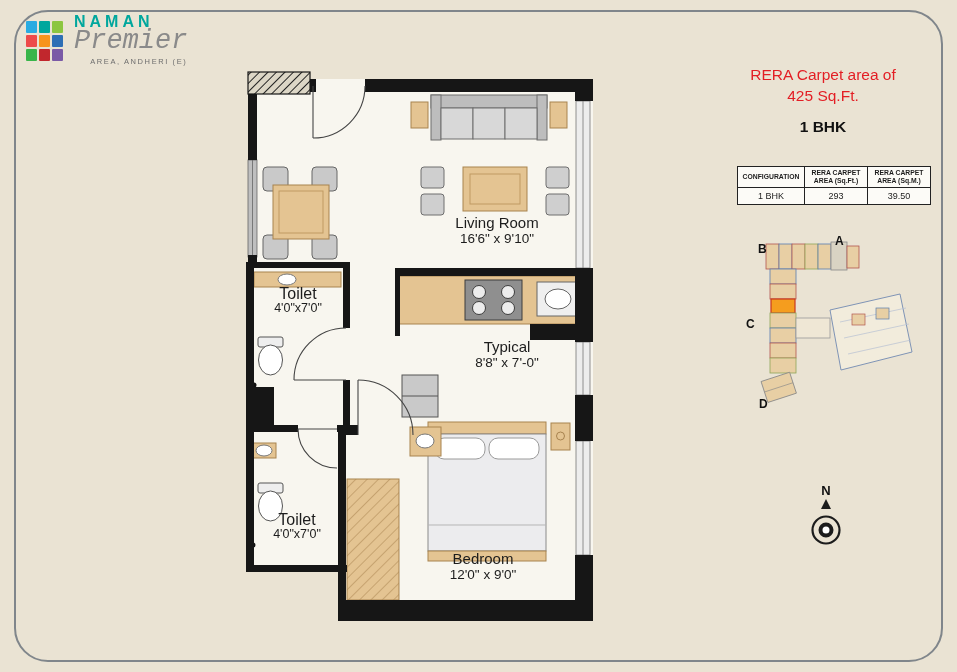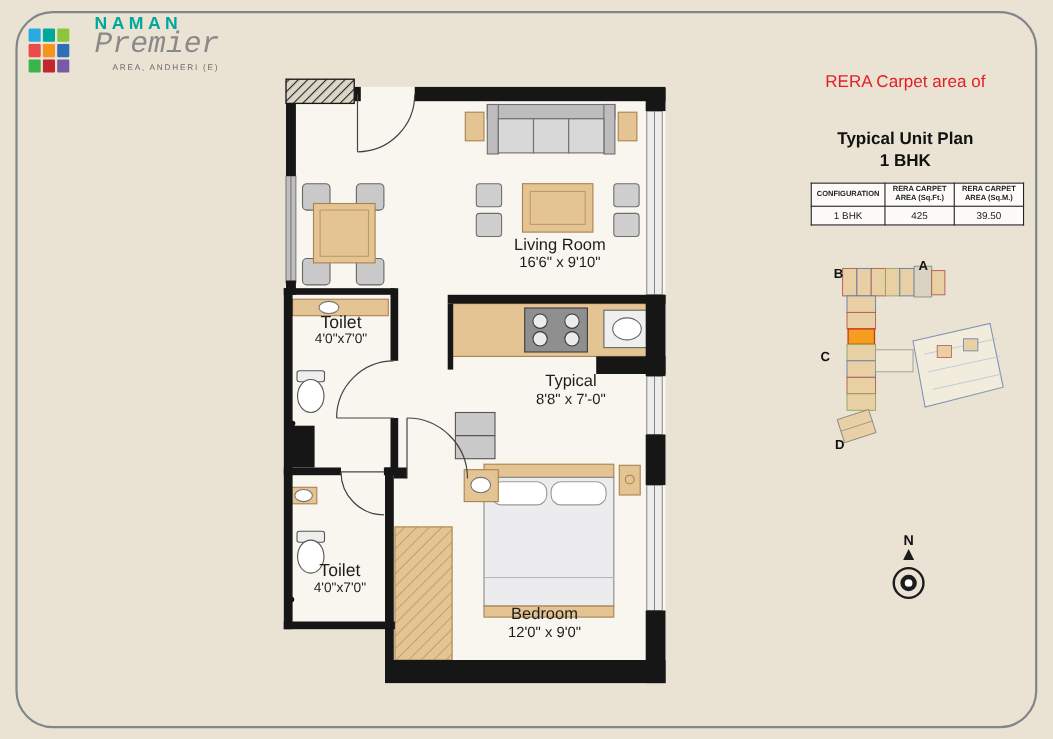--- a/index.html
+++ b/index.html
@@ -7,42 +7,42 @@
     width:957px;height:672px;position:relative;overflow:hidden;
     background:#EAE3D3;
     font-family:"Liberation Sans", sans-serif;
     color:#1c1c1c;
   }
   .frame{
     position:absolute;left:14px;top:10px;right:14px;bottom:10px;
     border:2px solid #80868b;border-radius:34px;pointer-events:none;
   }
   
-  .logo{position:absolute;left:26px;top:13px;display:flex;gap:20px;align-items:flex-end;z-index:5}
+  .logo{position:absolute;left:26px;top:13px;display:flex;gap:8px;align-items:center;z-index:5}
   .logo-grid{width:40px;display:flex;flex-wrap:wrap;gap:2px;padding-top:3px}
   .logo-grid span{width:11px;height:12px;border-radius:1px;display:block}
   .logo-name{color:#00A79D;font-weight:bold;font-size:16px;letter-spacing:4px}
   .logo-brand{font-family:Liberation Mono, monospace;font-style:italic;color:#8a8a8a;font-size:27px;line-height:26px;margin-top:-3px}
   .logo-loc{font-size:7.5px;color:#6e6e6e;letter-spacing:1.6px;margin-top:3px;text-align:right}
   
   .rera{position:absolute;left:733px;top:64px;width:180px;text-align:center;
         color:#E31E24;font-weight:normal;font-size:15.5px;line-height:21px}
   .plan-title{position:absolute;left:733px;top:117px;width:180px;text-align:center;
         color:#111;font-weight:bold;font-size:15.5px;line-height:20px}
   .area-table{position:absolute;left:737px;top:166px;border-collapse:collapse;background:#fcfbf7}
   .area-table th,.area-table td{border:1px solid #222;text-align:center;vertical-align:middle}
   .area-table th{font-size:6.8px;font-weight:bold;padding:2px 3px;width:56px;line-height:8px}
   .area-table th:first-child{width:60px}
   .area-table td{font-size:9px;padding:3px 3px}
   .keyplan{position:absolute;left:740px;top:230px;width:178px;height:188px}
   .kp-label{position:absolute;font-weight:bold;font-size:12px;color:#111}
   .compass{position:absolute;left:803px;top:485px;width:46px;text-align:center}
   .compass-n{font-weight:bold;font-size:13px;color:#111;line-height:12px}
   
-  .floorplan{position:absolute;left:237px;top:55px;width:395px;height:585px}
+  .floorplan{position:absolute;left:225px;top:55px;width:395px;height:585px}
   .floorplan svg{position:absolute;left:0;top:0}
   .room-label{position:absolute;transform:translateX(-50%);text-align:center;white-space:nowrap;color:#1c1c1c}
   .room-name{font-size:15px;line-height:17px}
   .room-dims{font-size:13.5px;line-height:16px}
   .room-label.small .room-name{font-size:16px;line-height:15px}
   .room-label.small .room-dims{font-size:12.5px;line-height:14px}
 </style>
 </head>
 <body>
 
@@ -62,39 +62,39 @@
     </div>
   <div>
     <div class="logo-name">NAMAN</div>
     <div class="logo-brand">Premier</div>
     <div class="logo-loc">AREA, ANDHERI (E)</div>
   </div>
 </div>
 
 <div class="rera">
   <div>RERA Carpet area of</div>
+  <div>425 Sq.Ft.</div>
 </div>
 
 <div class="plan-title">
-  <div>Typical Unit Plan</div>
   <div>1 BHK</div>
 </div>
 
 <table class="area-table">
   <thead>
     <tr>
       <th>CONFIGURATION</th>
       <th>RERA CARPET AREA (Sq.Ft.)</th>
       <th>RERA CARPET AREA (Sq.M.)</th>
     </tr>
   </thead>
   <tbody>
     <tr>
       <td>1 BHK</td>
-      <td>425</td>
+      <td>293</td>
       <td>39.50</td>
     </tr>
   </tbody>
 </table>
 
 <div class="keyplan">
   <svg width="178" height="188" viewBox="0 0 178 188">
     <g stroke-width="0.8">
       <rect x="26" y="14" width="13" height="25" fill="#e8cfa4" stroke="#b2564f"></rect>
       <rect x="39" y="14" width="13" height="25" fill="#e8cfa4" stroke="#5a7db0"></rect>

